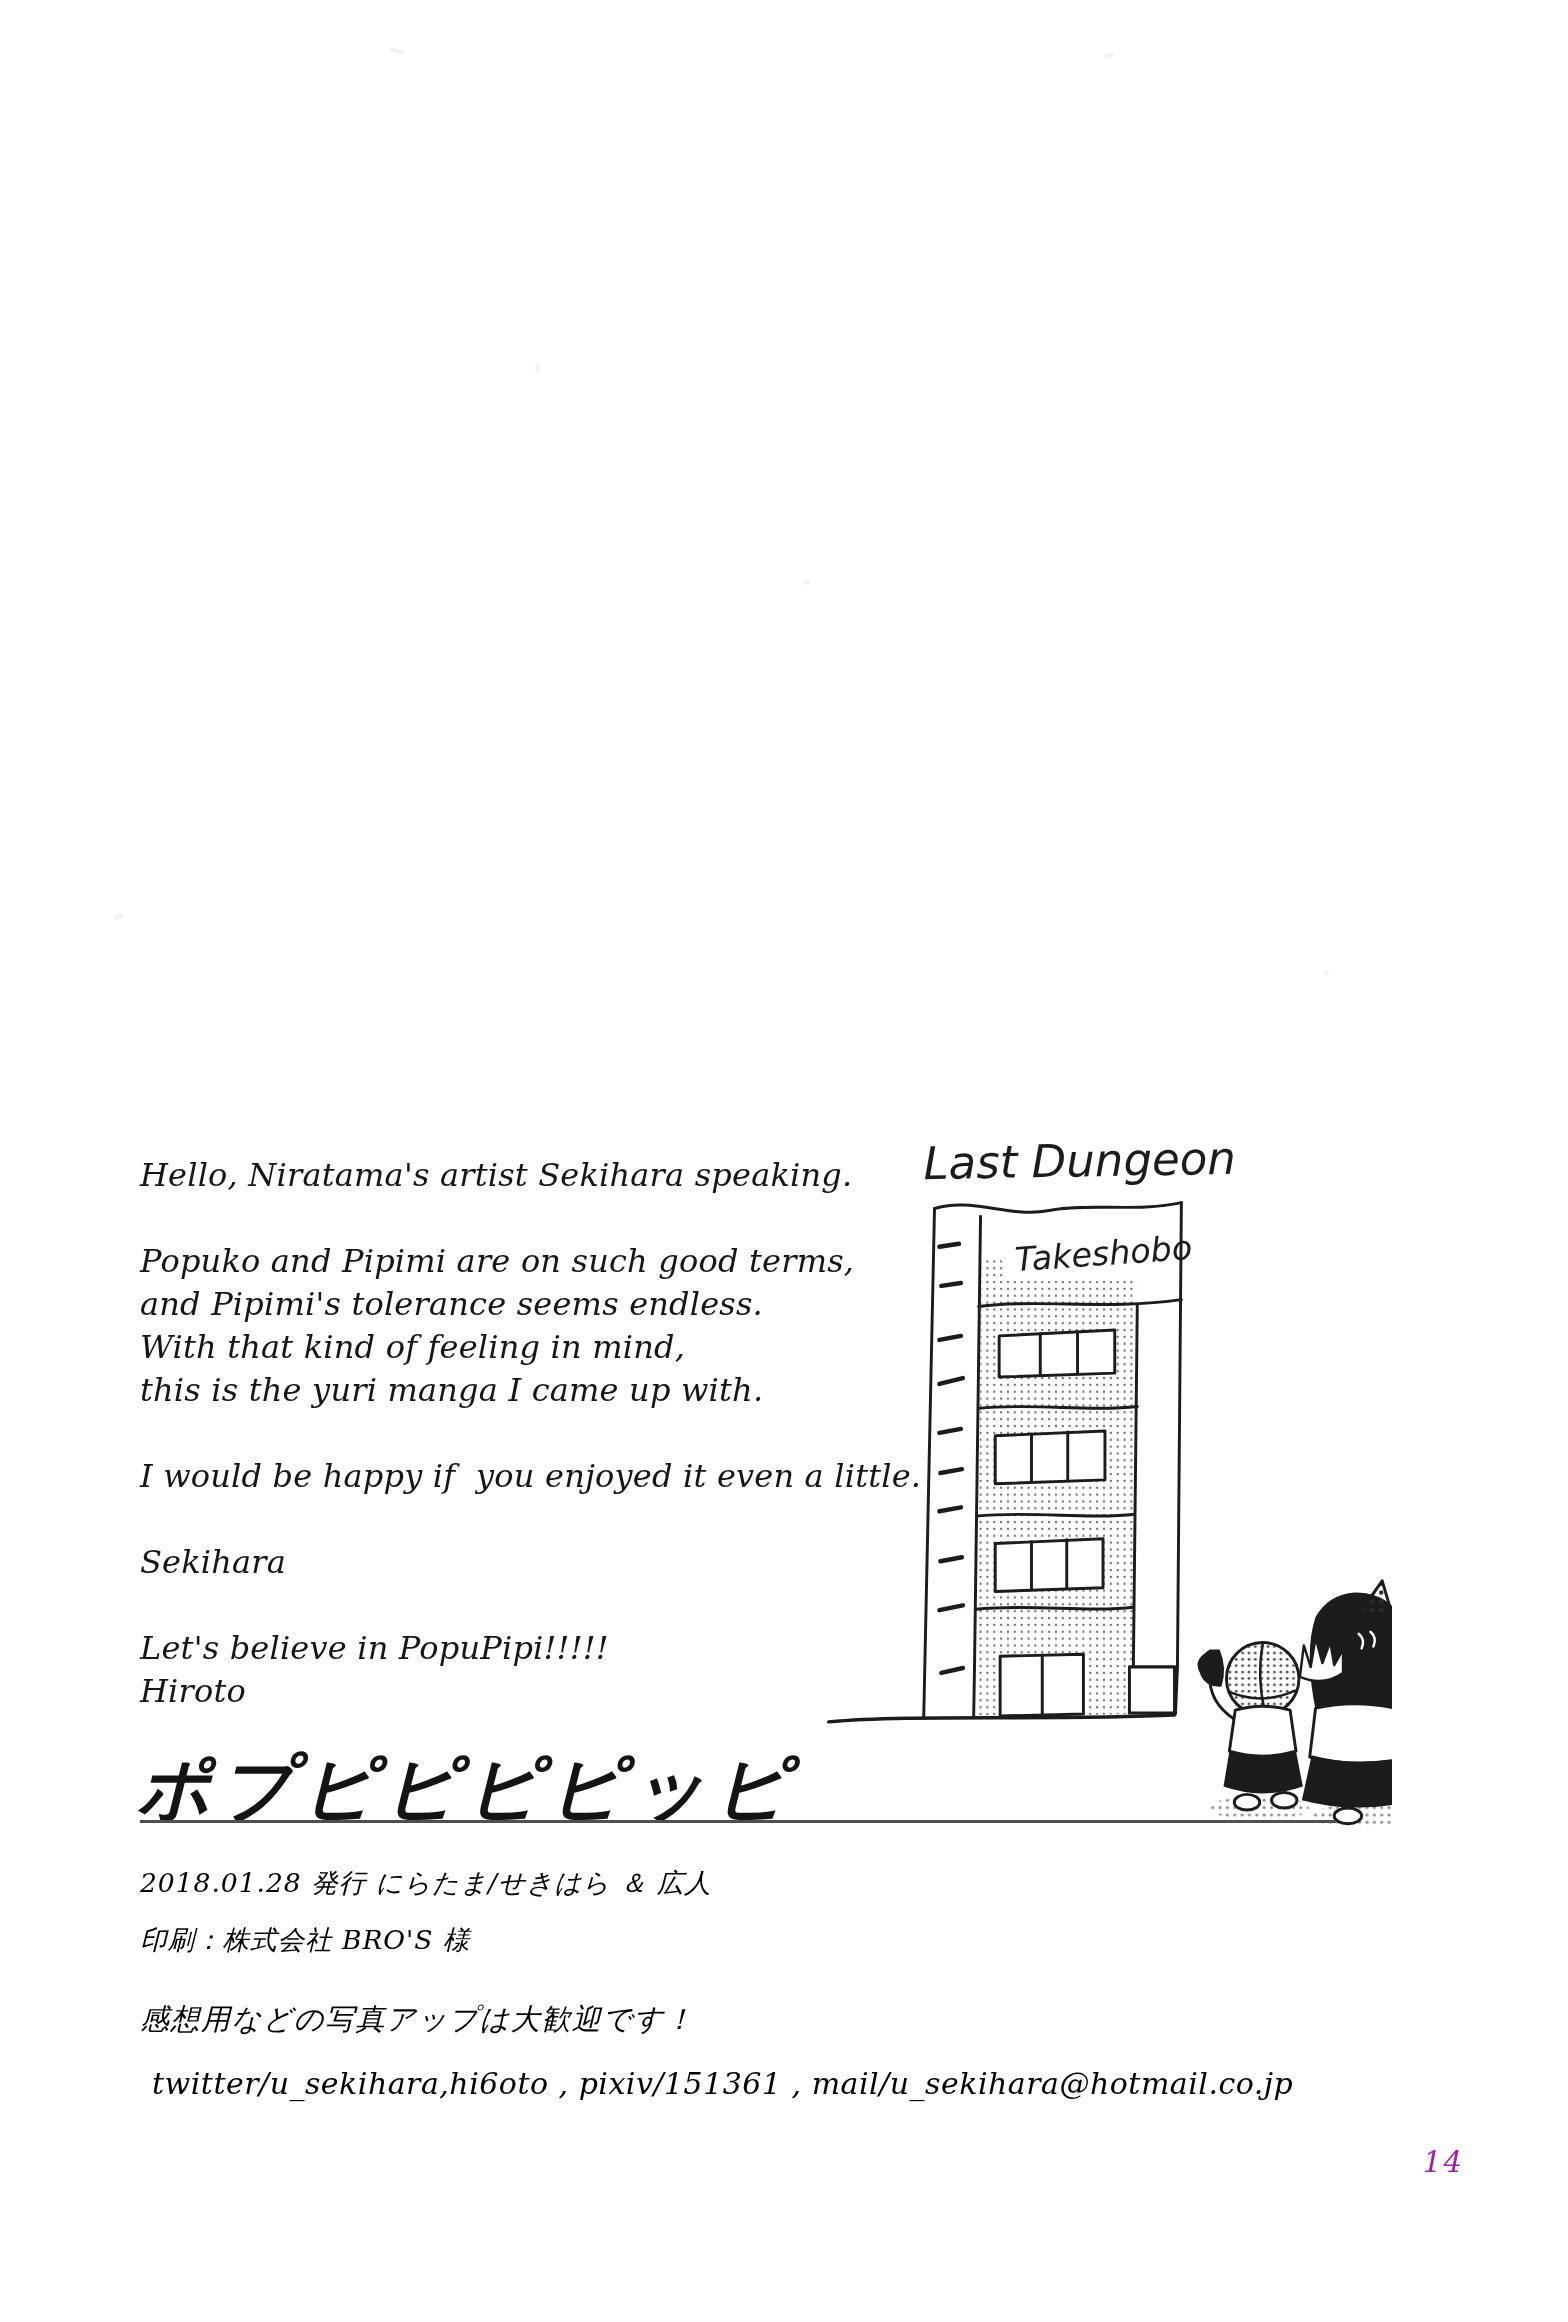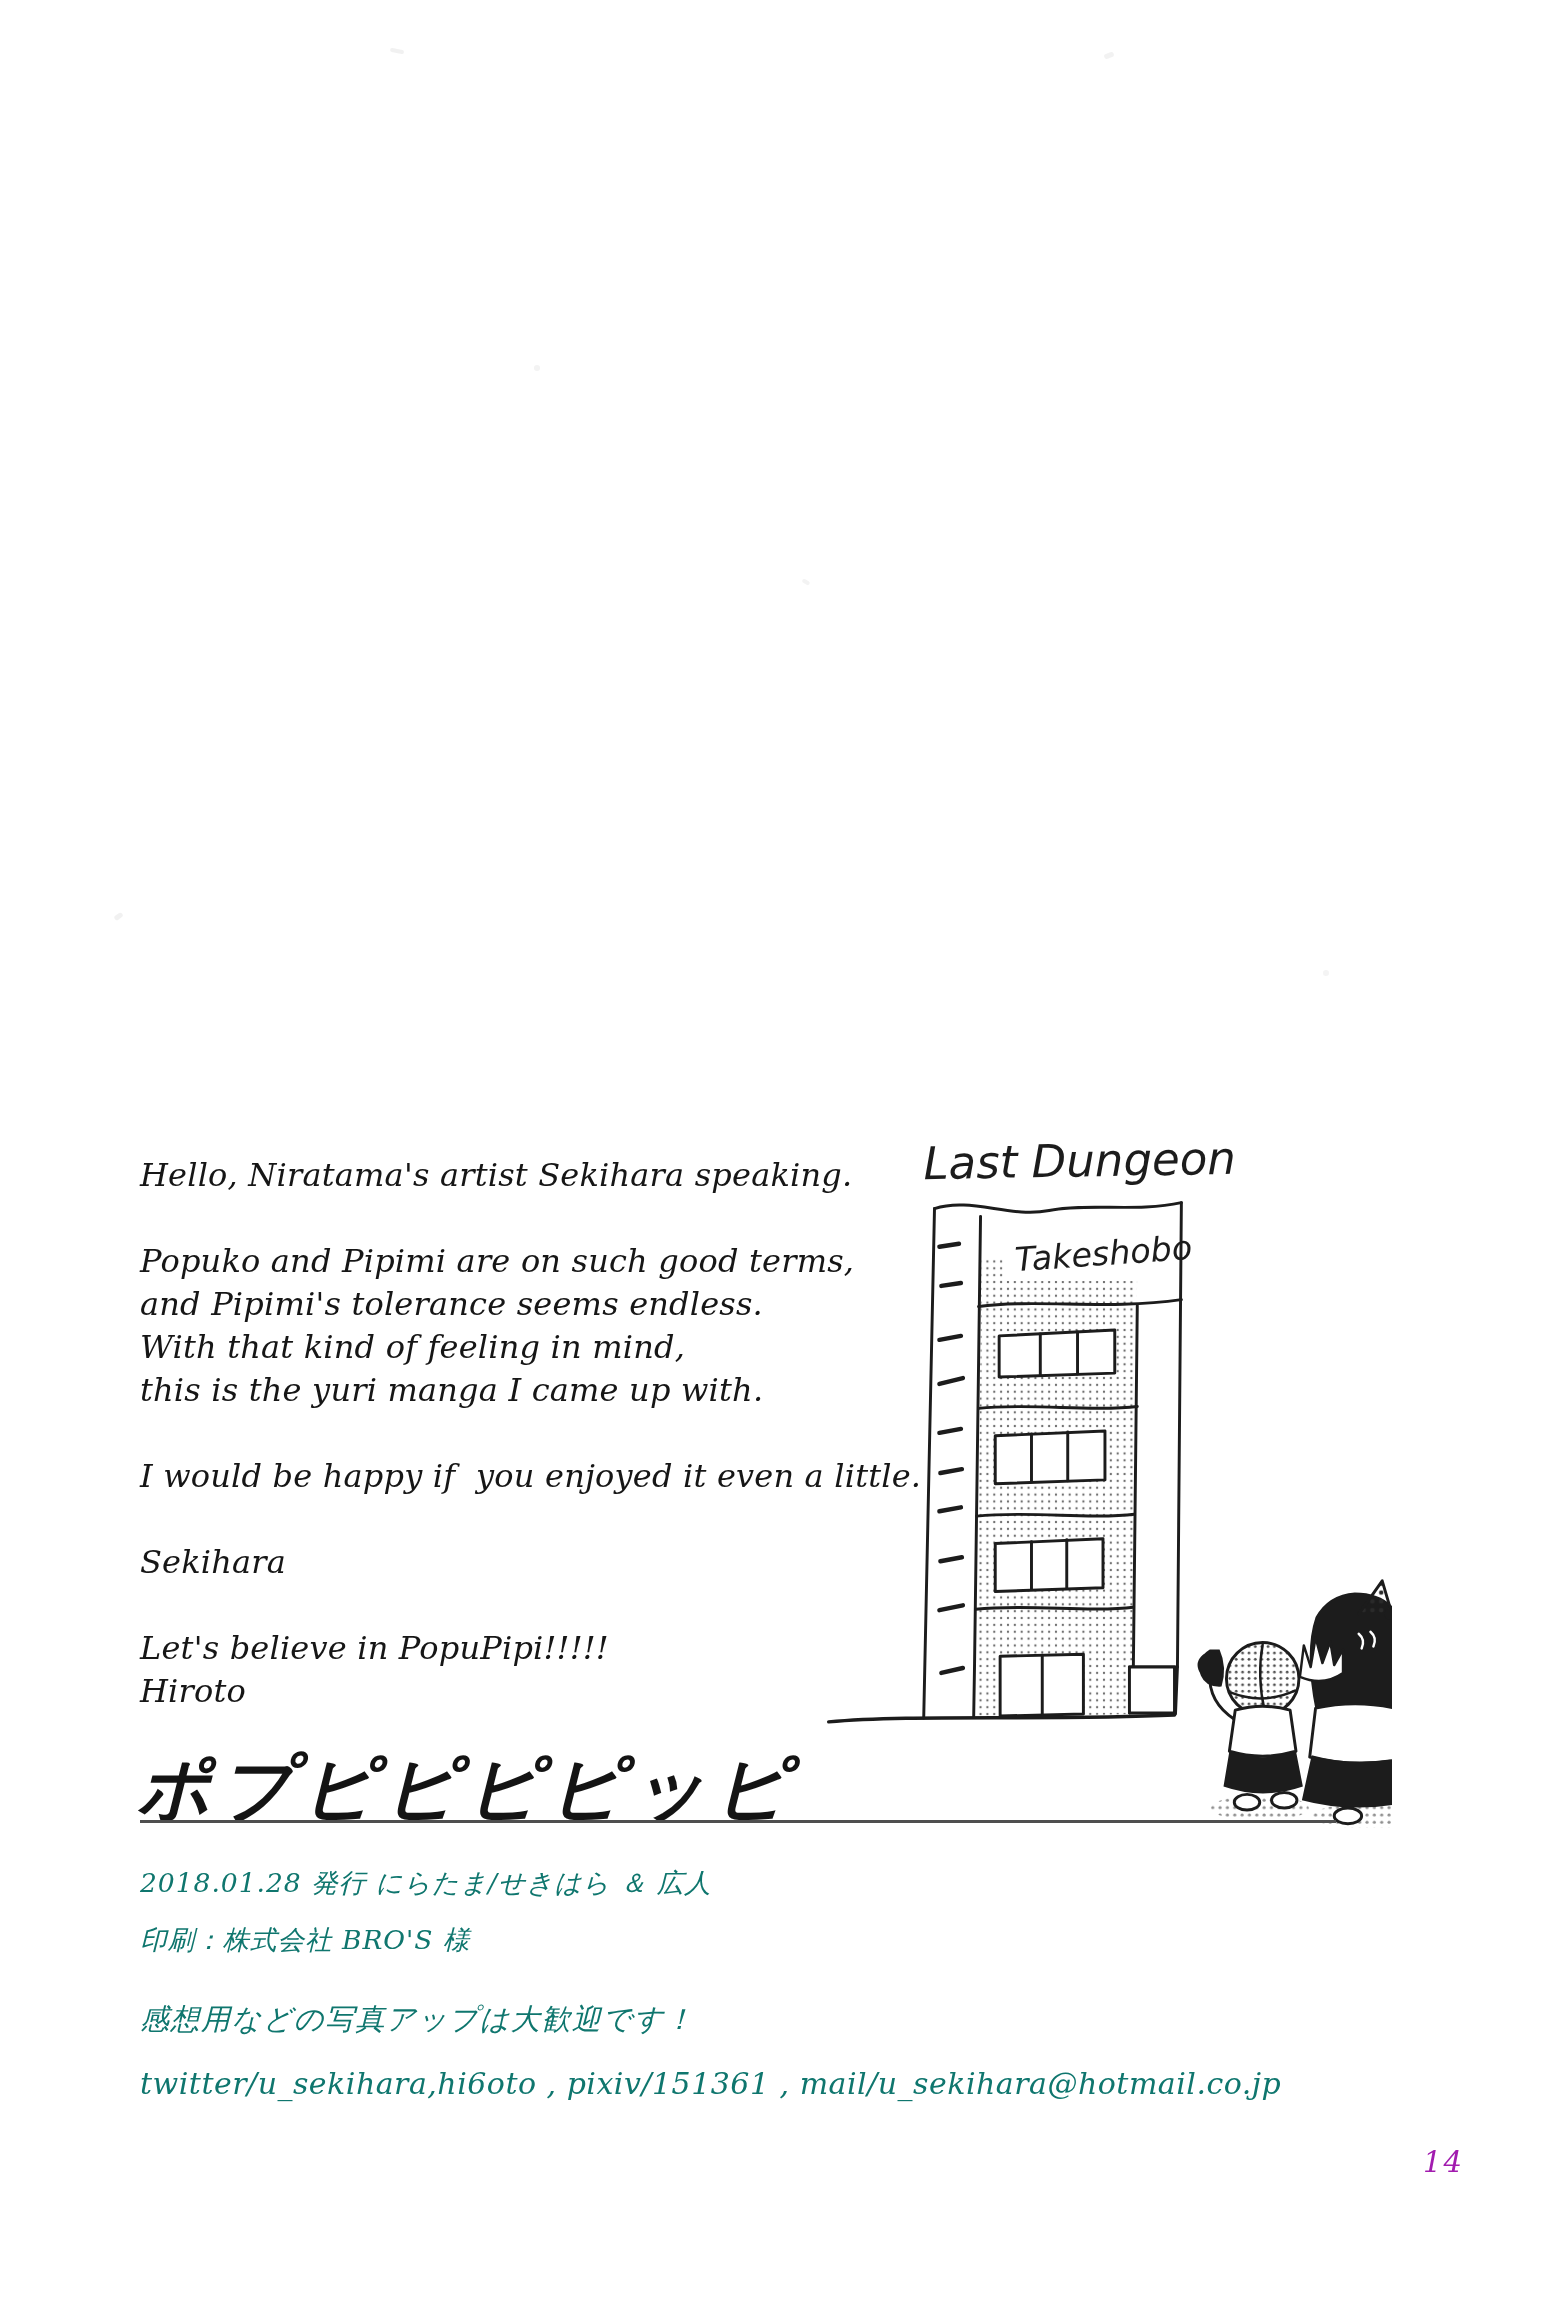--- a/index.html
+++ b/index.html
@@ -28,27 +28,27 @@
     position:absolute;left:137px;top:1741px;
     font-family:"DejaVu Sans","Liberation Sans",sans-serif;
     font-weight:700;font-size:72px;letter-spacing:8.8px;color:#141414;
     white-space:nowrap;
   }
   .rule{
     position:absolute;left:140px;top:1820px;width:1196px;height:2.9px;
     background:#4f4f4f;
   }
   .colophon-line{
-    position:absolute;left:140px;white-space:nowrap;color:#0f766e;
+    position:absolute;left:140px;white-space:nowrap;color:#000000;
   }
   .publish{top:1865px;font-size:26.5px;letter-spacing:1px;}
   .print{top:1900px;font-size:26.5px;letter-spacing:1px;margin-top:22px;}
   .notice1{top:1966px;font-size:29px;letter-spacing:1.5px;}
   .notice2{top:2000px;font-size:29px;letter-spacing:1.5px;}
-  .contact{top:2066px;font-size:30px;letter-spacing:0.5px;}
+  .contact{top:2066px;font-size:30px;letter-spacing:0.5px;margin-left:12px;}
   .pagenum{
     position:absolute;left:1423px;top:2145px;
     font-size:29px;color:#a21caf;letter-spacing:2px;
   }
   
   .speck{position:absolute;background:#9a9a9a;border-radius:2.9px;}
 </style>
 </head>
 <body>
 

